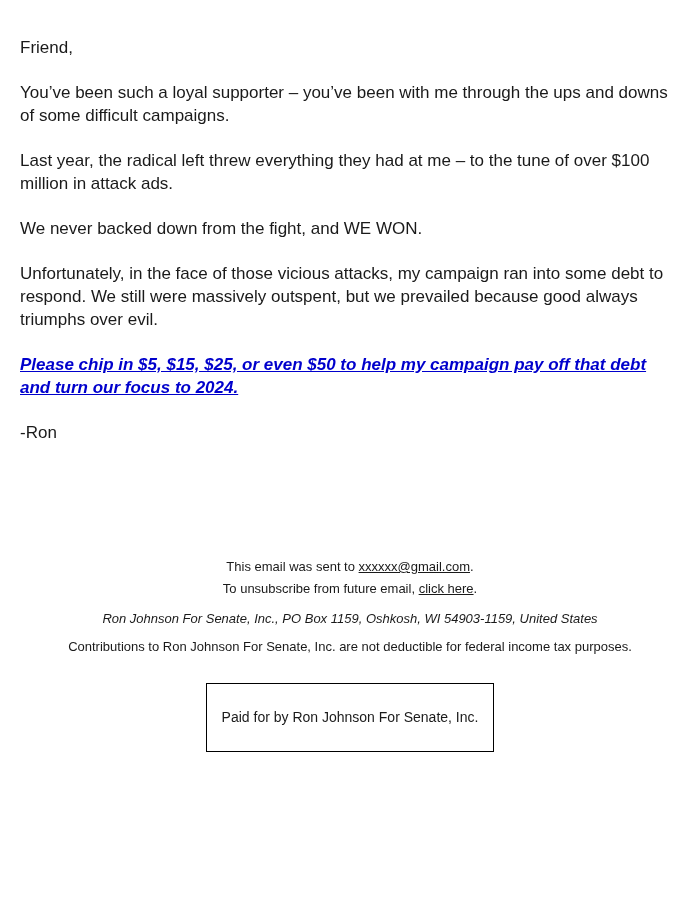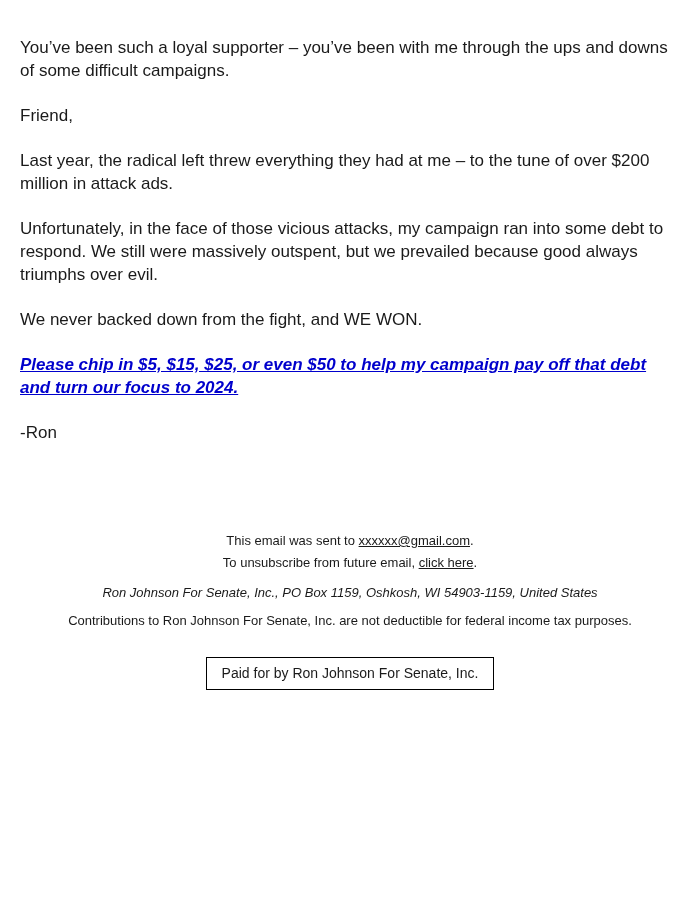--- a/index.html
+++ b/index.html
@@ -24,21 +24,21 @@
   .email-body p {
     margin: 0 0 22px 0;
   }
   .donate-line a {
     font-weight: bold;
     text-decoration: underline;
     cursor: pointer;
     font-style: italic;
   }
   .footer {
-    margin-top: 86px;
+    margin-top: 112px;
     text-align: center;
     font-size: 13px;
     line-height: 22px;
     color: #1a1a1a;
   }
   .footer .meta-line {
     margin: 0;
   }
   .footer .addr-line {
     margin: 10px 0 0 0;
@@ -51,36 +51,36 @@
   }
   .f-link {
     color: inherit;
     text-decoration: underline;
     cursor: pointer;
   }
   .paid-box {
     display: inline-block;
     margin-top: 27px;
     border: 1px solid #000000;
-    padding: 7px 15px;
+    padding: 25px 15px;
     font-size: 14px;
     line-height: 17px;
   }
 </style>
 </head>
 <body>
 
 <div class="page">
 
   <div class="email-body">
+    <p>Friend,</p>
     <p>You’ve been such a loyal supporter – you’ve been with me through the ups and downs of some difficult campaigns.</p>
-    <p>Friend,</p>
-    <p>Last year, the radical left threw everything they had at me – to the tune of over $200 million in attack ads.</p>
+    <p>Last year, the radical left threw everything they had at me – to the tune of over $100 million in attack ads.</p>
+    <p>We never backed down from the fight, and WE WON.</p>
     <p>Unfortunately, in the face of those vicious attacks, my campaign ran into some debt to respond. We still were massively outspent, but we prevailed because good always triumphs over evil.</p>
-    <p>We never backed down from the fight, and WE WON.</p>
     <p class="donate-line"><a href="#" style="color: rgb(0, 0, 204);">Please chip in $5, $15, $25, or even $50 to help my campaign pay off that debt and turn our focus to 2024.</a></p>
     <p>-Ron</p>
   </div>
 
   <div class="footer">
     <p class="meta-line"><span>This email was sent to </span><a href="#" class="f-link">xxxxxx@gmail.com</a><span>.</span></p>
 
     <p class="meta-line"><span>To unsubscribe from future email, </span><a href="#" class="f-link">click here</a><span>.</span></p>
 
     <p class="addr-line">Ron Johnson For Senate, Inc., PO Box 1159, Oshkosh, WI 54903-1159, United States</p>

